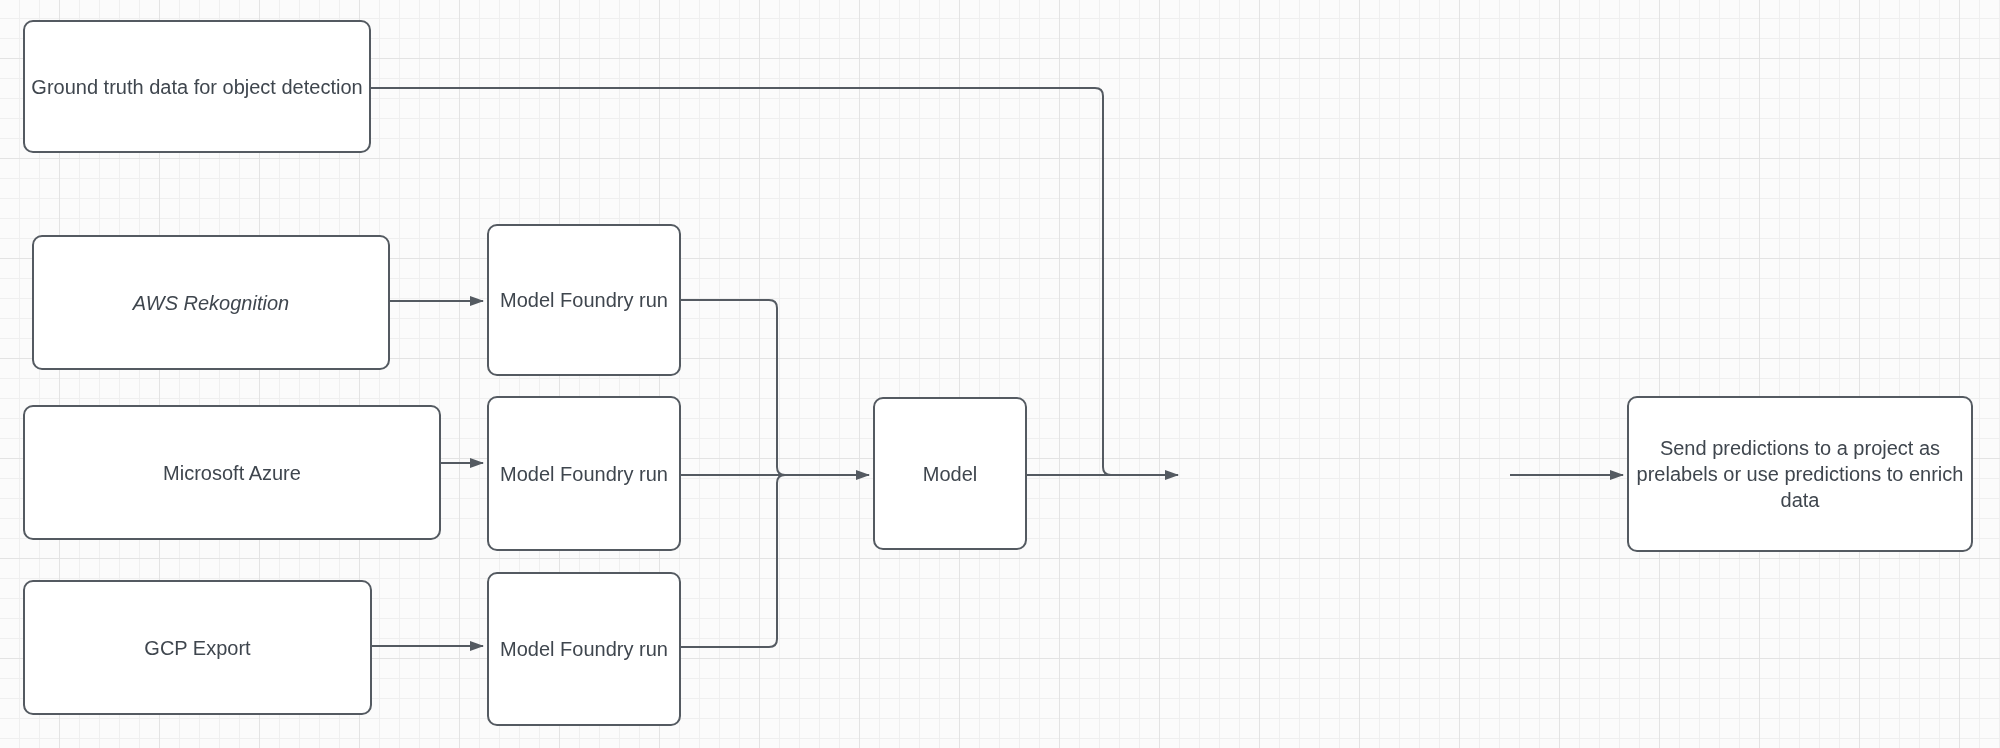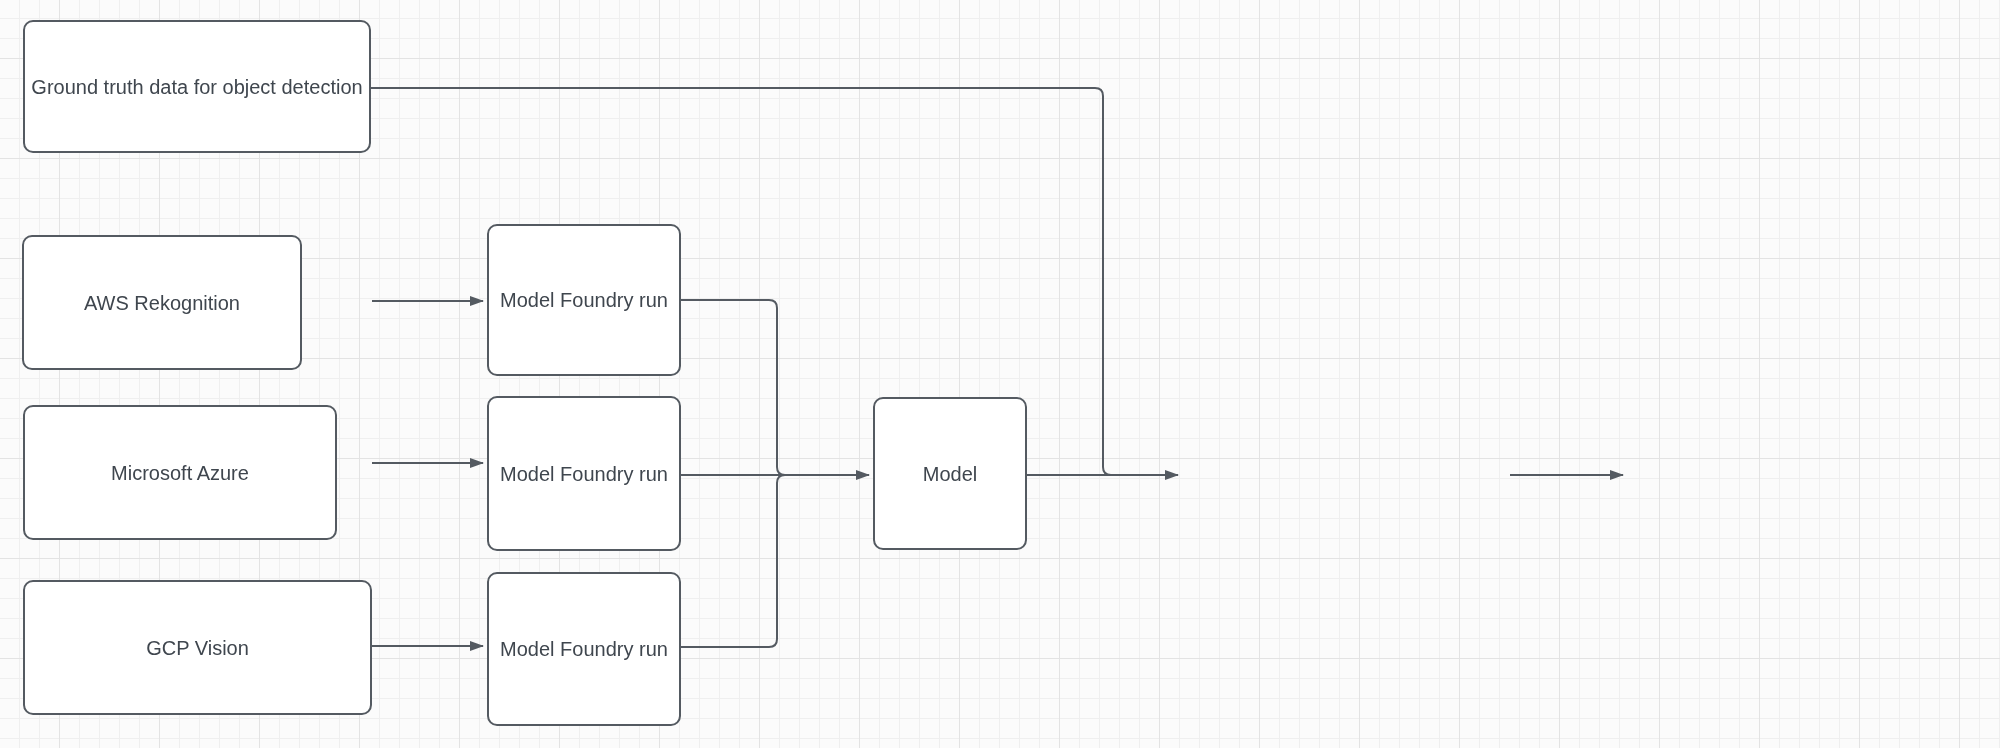--- a/index.html
+++ b/index.html
@@ -76,43 +76,46 @@
 
     <path class="edge" d="M371,88 H1095 Q1103,88 1103,96 V467 Q1103,475 1111,475 H1150"></path>
 
     <path class="edge" marker-end="url(#arrow)" d="M1510,475 H1623"></path>
   </svg>
 
   <div class="node" style="left:23px; top:20px; width:348px; height:133px;">
     <span>Ground truth data for object detection</span>
   </div>
 
-  <div class="node" style="left:22px; top:235px; width:280px; height:135px;">
+  <div class="node" style="left:32px; top:235px; width:358px; height:135px;font-style:italic;">
     <span>AWS Rekognition</span>
   </div>
 
-  <div class="node" style="left:23px; top:405px; width:314px; height:135px;">
+  <div class="node" style="left:23px; top:405px; width:418px; height:135px;">
     <span>Microsoft Azure</span>
   </div>
 
   <div class="node" style="left:23px; top:580px; width:349px; height:135px;">
-    <span>GCP Vision</span>
+    <span>GCP Export</span>
   </div>
 
   <div class="node node-mf" style="left:487px; top:224px; width:194px; height:152px;">
     <span>Model Foundry run</span>
   </div>
 
   <div class="node node-mf" style="left:487px; top:396px; width:194px; height:155px;">
     <span>Model Foundry run</span>
   </div>
 
   <div class="node node-mf" style="left:487px; top:572px; width:194px; height:154px;">
     <span>Model Foundry run</span>
   </div>
 
   <div class="node" style="left:873px; top:397px; width:154px; height:153px;">
     <span>Model</span>
   </div>
 
 
+  <div class="node" style="left:1627px; top:396px; width:346px; height:156px;">
+    <span>Send predictions to a project as prelabels or use predictions to enrich data</span>
+  </div>
 
 </div>
 
 </body></html>

